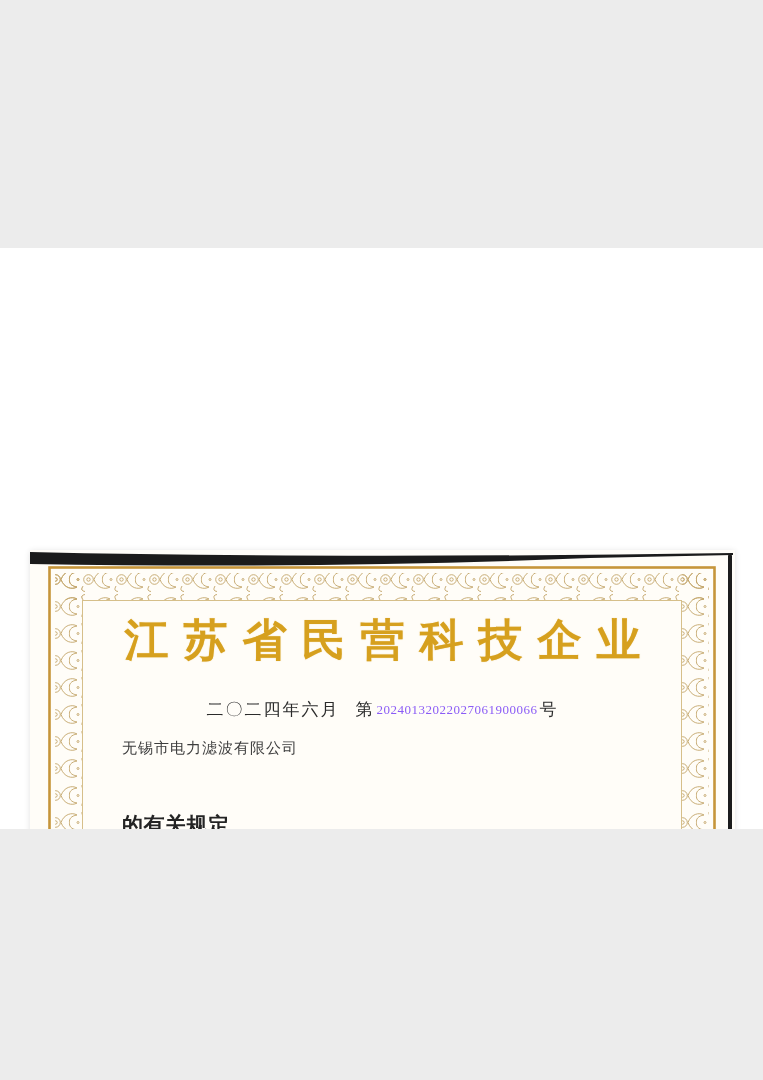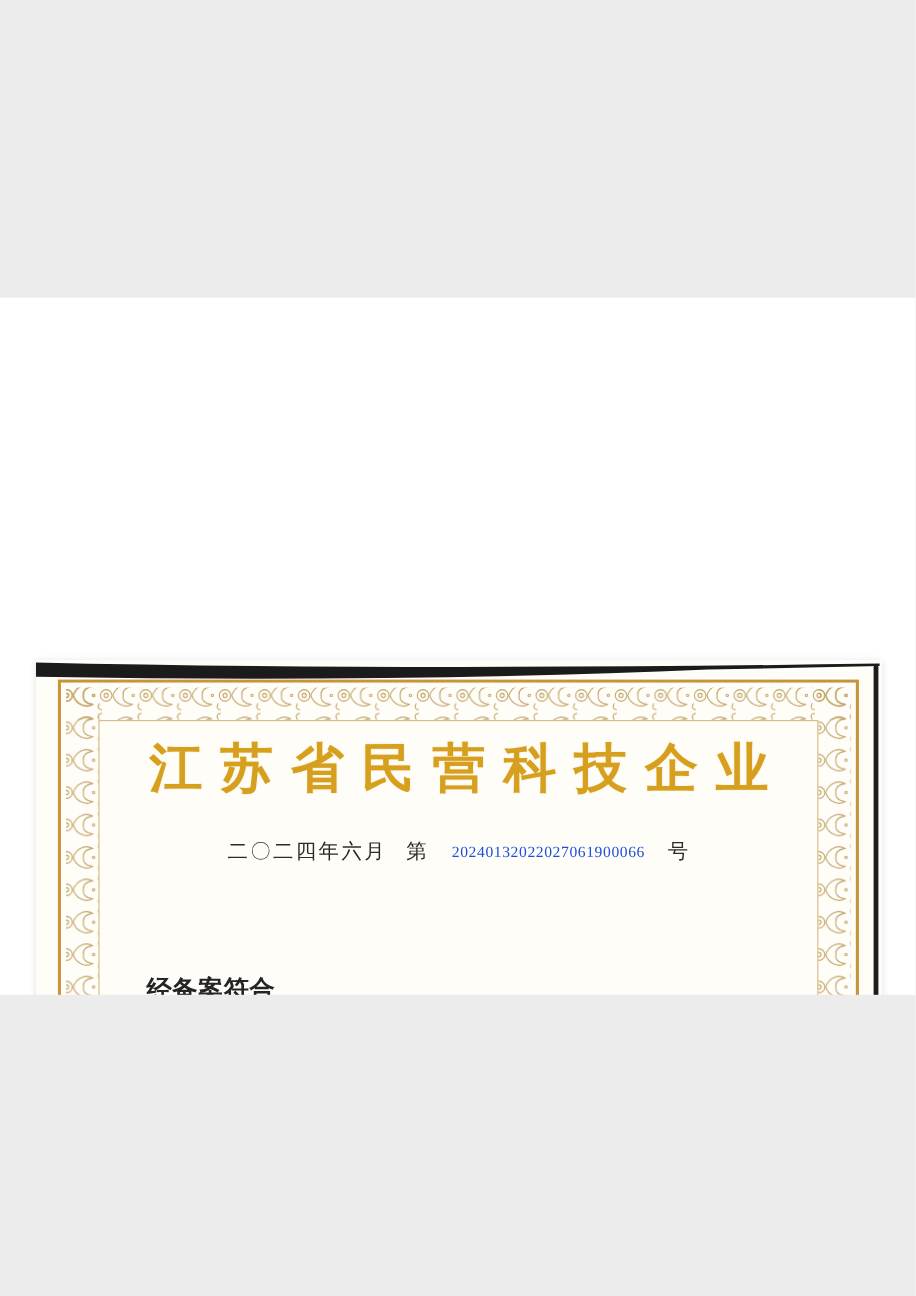--- a/index.html
+++ b/index.html
@@ -38,21 +38,21 @@
     text-align:center;font-size:44px;line-height:50px;font-weight:700;
     color:#d6a01e;letter-spacing:15px;text-indent:15px;
     text-shadow:0 0 1px rgba(214,160,30,.5);
   }
   .certno{
     position:absolute;left:0;top:148px;width:705px;text-align:center;
     font-size:17px;color:#2b2b2b;letter-spacing:2px;
   }
   .certno .prefix{margin-left:16px;}
   .certno .num{
-    font-size:13px;letter-spacing:0.5px;color:#1d4ed8;margin:0 19px;
+    font-size:13px;letter-spacing:0.5px;color:#8b5cf6;margin:0 2px;
     font-family:"Liberation Serif",serif;position:relative;top:-1px;
   }
   .company{
     position:absolute;left:92px;top:189px;
     font-size:15px;color:#3d3d3d;letter-spacing:1px;
   }
   .bodyline{
     position:absolute;font-size:21px;font-weight:700;color:#242424;
     letter-spacing:0.5px;
   }
@@ -110,22 +110,23 @@
       <rect x="34.5" y="34.5" width="599" height="373" fill="none" stroke="#d6bf8a" stroke-width="1"></rect>
     </svg>
     <div class="shine"></div>
 
     <div class="title">江苏省民营科技企业</div>
 
     <div class="certno">
       <span>二〇二四年六月</span><span class="prefix">第</span><span class="num">20240132022027061900066</span><span>号</span>
     </div>
 
+    <div class="company">无锡市电力滤波有限公司</div>
 
-    <div class="bodyline body2">经备案符合。</div>
+    <div class="bodyline body2">的有关规定。</div>
 
     <div class="validity">有效期：二〇二四年六月至二〇二七年六月</div>
 
     <div class="issuer">江苏省民营科技企业协会</div>
     <div class="issue-date">二〇二四年六月</div>
 
     <svg class="seal" viewBox="0 0 110 110">
       <defs>
         <path id="sealArc" d="M55,82 A27,27 0 0 1 28,55 A27,27 0 0 1 55,28 A27,27 0 0 1 82,55 A27,27 0 0 1 55,82" fill="none"></path>
       </defs>

